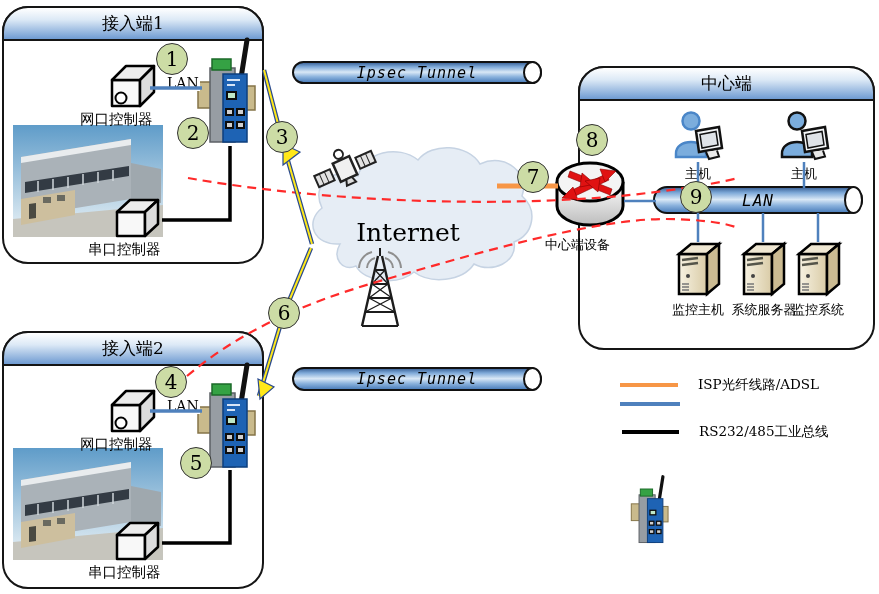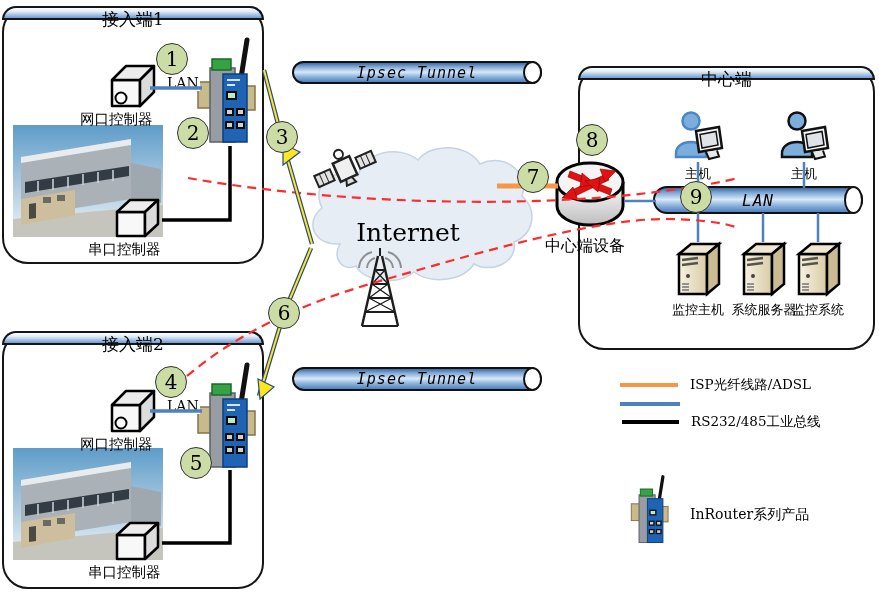--- a/index.html
+++ b/index.html
@@ -1,42 +1,42 @@
 <!DOCTYPE html>
 <html><head>
 <meta charset="utf-8">
 <style>
   html,body{margin:0;padding:0;background:#fff;}
   .stage{position:relative;width:879px;height:594px;background:#fff;overflow:hidden;
          font-family:"DejaVu Serif","Liberation Serif",serif;color:#000;}
   .abs{position:absolute;}
   
   .panel{position:absolute;background:#fff;border:2px solid #151515;border-radius:26px;box-sizing:border-box;}
-  .panel-header{position:absolute;left:-2px;right:-2px;top:-2px;height:14px;box-sizing:border-box;
+  .panel-header{position:absolute;left:-2px;right:-2px;top:-2px;height:35px;box-sizing:border-box;
     border:2px solid #151515;border-radius:26px 26px 0 0;
     background:linear-gradient(180deg,#ffffff 0%,#dce9f6 38%,#6f9bd2 100%);
-    display:flex;align-items:flex-start;justify-content:center;font-size:17px;}
+    display:flex;align-items:center;justify-content:center;font-size:17px;}
   
   .pipe{position:absolute;border:2px solid #111;border-radius:14px;box-sizing:border-box;
     background:linear-gradient(180deg,#41699e 0%,#7ea9d8 20%,#d9e8f6 48%,#8db4de 72%,#4f81bd 100%);
     display:flex;align-items:center;justify-content:center;
     font-family:"DejaVu Sans Mono","Liberation Mono",monospace;font-size:15px;letter-spacing:1px;font-style:italic;}
   .pipe-end{position:absolute;right:-2px;top:-2px;bottom:-2px;width:15px;background:#fff;
     border:2px solid #111;border-radius:50%;}
   
   .badge{position:absolute;width:32px;height:32px;box-sizing:border-box;border-radius:50%;
     background:#ccdca5;border:1.5px solid #333;display:flex;align-items:center;justify-content:center;
     font-size:20px;line-height:1;}
   
   .lbl{position:absolute;text-align:left;font-size:14.5px;}
   .lbl-sm{position:absolute;text-align:center;font-size:13px;}
   .lan-tag{position:absolute;font-size:14px;background:#fff;padding:0 1px;line-height:1.1;}
   .internet-lbl{position:absolute;font-size:25px;text-align:center;margin-top:18px;}
   
-  .legend-row{position:absolute;display:flex;align-items:center;gap:12px;height:16px;}
+  .legend-row{position:absolute;display:flex;align-items:center;gap:20px;height:16px;}
   .legend-line{flex:none;}
   .legend-lbl{font-size:13.5px;white-space:nowrap;}
   .overlay{position:absolute;left:0;top:0;pointer-events:none;}
   svg{display:block;}
 </style>
 </head>
 <body>
 
 <div class="stage">
 
@@ -234,21 +234,21 @@
     <g fill="#e01212" stroke="#8a0000" stroke-width="0.6">
       <polygon points="14,32 52,14 55,20 17,38"></polygon>
       <polygon points="62,11 46,9 51,22"></polygon>
       <polygon points="8,38 24,40 19,27"></polygon>
       <polygon points="16,11 31,17 29,23 14,17"></polygon>
       <polygon points="41,24 28,13 26,27"></polygon>
       <polygon points="56,35 41,29 43,23 58,29"></polygon>
       <polygon points="31,21 44,32 46,18"></polygon>
     </g>
   </svg>
-  <div class="lbl" style="left:545px;top:236px;width:96px;font-size:16px;">中心端设备</div>
+  <div class="lbl" style="left:545px;top:236px;width:96px;font-size:13px;">中心端设备</div>
 
   <div class="pipe" style="left:653px;top:186px;width:210px;height:28px;font-size:16px;">
     <span>LAN</span>
     <div class="pipe-end"></div>
   </div>
 
   <svg class="abs" style="left:672px;top:110px;" width="52" height="54" viewBox="0 0 52 54">
     <g stroke="#4a86c8" stroke-width="2.5">
       <circle cx="19" cy="11" r="8.5" fill="#7baddd"></circle>
       <path d="M4,44 C3,28 35,28 34,44 L34,47 L4,47 Z" fill="#7baddd"></path>
@@ -344,21 +344,21 @@
   <div class="badge" style="left:576px;top:124px;">8</div>
   <div class="badge" style="left:680px;top:181px;">9</div>
 
   <div class="legend-row" style="left:620px;top:377px;">
     <div class="legend-line" style="width:58px;height:4px;background:#f79646;"></div>
     <span class="legend-lbl">ISP光纤线路/ADSL</span>
   </div>
   <div class="legend-row" style="left:620px;top:396px;">
     <div class="legend-line" style="width:60px;height:4px;background:#4f81bd;"></div>
   </div>
-  <div class="legend-row" style="left:622px;top:414px;">
+  <div class="legend-row" style="left:622px;top:424px;">
     <div class="legend-line" style="width:57px;height:3.5px;background:#000;"></div>
     <span class="legend-lbl">RS232/485工业总线</span>
   </div>
 
   <svg class="abs" style="left:630px;top:472px;" width="40" height="74" viewBox="0 0 62 112">
     <line x1="51" y1="6" x2="45" y2="44" stroke="#111" stroke-width="5" stroke-linecap="round"></line>
     <rect x="2" y="48" width="13" height="26" fill="#c9ba8c" stroke="#857448" stroke-width="1.5"></rect>
     <rect x="45" y="52" width="14" height="24" fill="#c9ba8c" stroke="#857448" stroke-width="1.5"></rect>
     <rect x="14" y="34" width="25" height="74" fill="#979da3" stroke="#5c6066" stroke-width="1.5"></rect>
     <rect x="16" y="25" width="19" height="11" fill="#35a244" stroke="#1b6a28" stroke-width="1.5"></rect>
@@ -367,15 +367,14 @@
       <rect x="32" y="59" width="7" height="5" fill="#bfe8c8"></rect>
     <rect x="29" y="74" width="9" height="8" fill="#0d0d0d"></rect>
       <rect x="31" y="76" width="5" height="4" fill="#d0d0d0"></rect>
     <rect x="40" y="74" width="9" height="8" fill="#0d0d0d"></rect>
       <rect x="42" y="76" width="5" height="4" fill="#d0d0d0"></rect>
     <rect x="29" y="87" width="9" height="8" fill="#0d0d0d"></rect>
       <rect x="31" y="89" width="5" height="4" fill="#d0d0d0"></rect>
     <rect x="40" y="87" width="9" height="8" fill="#0d0d0d"></rect>
       <rect x="42" y="89" width="5" height="4" fill="#d0d0d0"></rect>
   </svg>
-  <div class="lbl" style="left:690px;top:506px;width:160px;text-align:left;font-size:14px;">InRouter系列产品</div>
 
 </div>
 
 </body></html>

